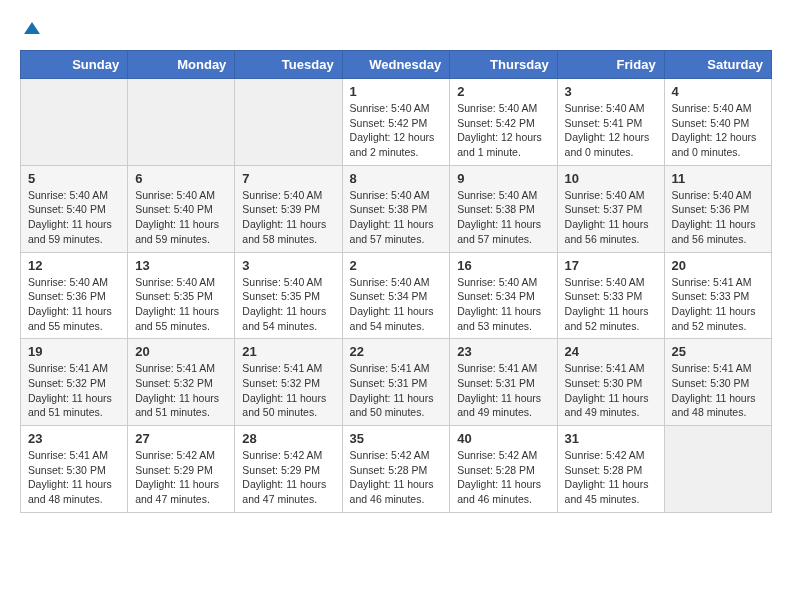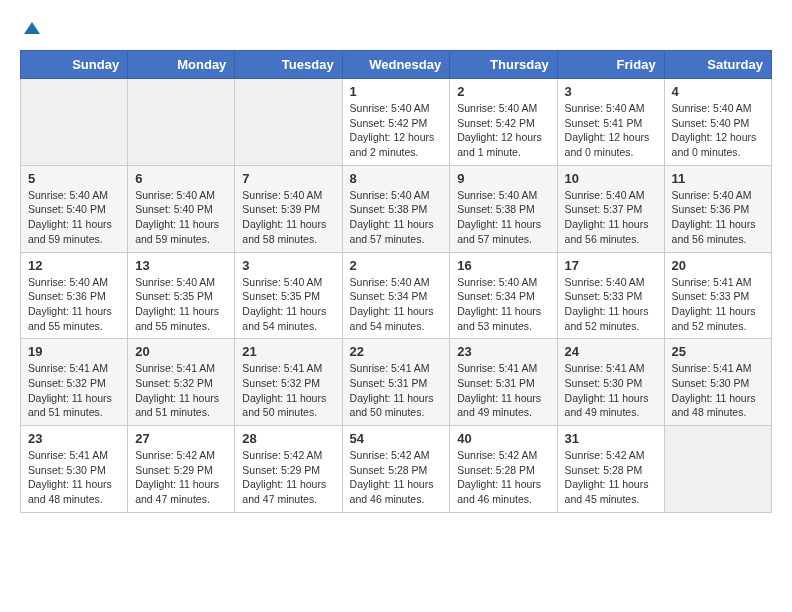--- a/index.html
+++ b/index.html
@@ -332,21 +332,21 @@
 and 47 minutes.</div>
           </td>
           <td>
             <div class="day-number">28</div>
             <div class="day-info" style="white-space: pre-line;">Sunrise: 5:42 AM
 Sunset: 5:29 PM
 Daylight: 11 hours
 and 47 minutes.</div>
           </td>
           <td>
-            <div class="day-number">54</div>
+            <div class="day-number">35</div>
             <div class="day-info" style="white-space: pre-line;">Sunrise: 5:42 AM
 Sunset: 5:28 PM
 Daylight: 11 hours
 and 46 minutes.</div>
           </td>
           <td>
             <div class="day-number">40</div>
             <div class="day-info" style="white-space: pre-line;">Sunrise: 5:42 AM
 Sunset: 5:28 PM
 Daylight: 11 hours

